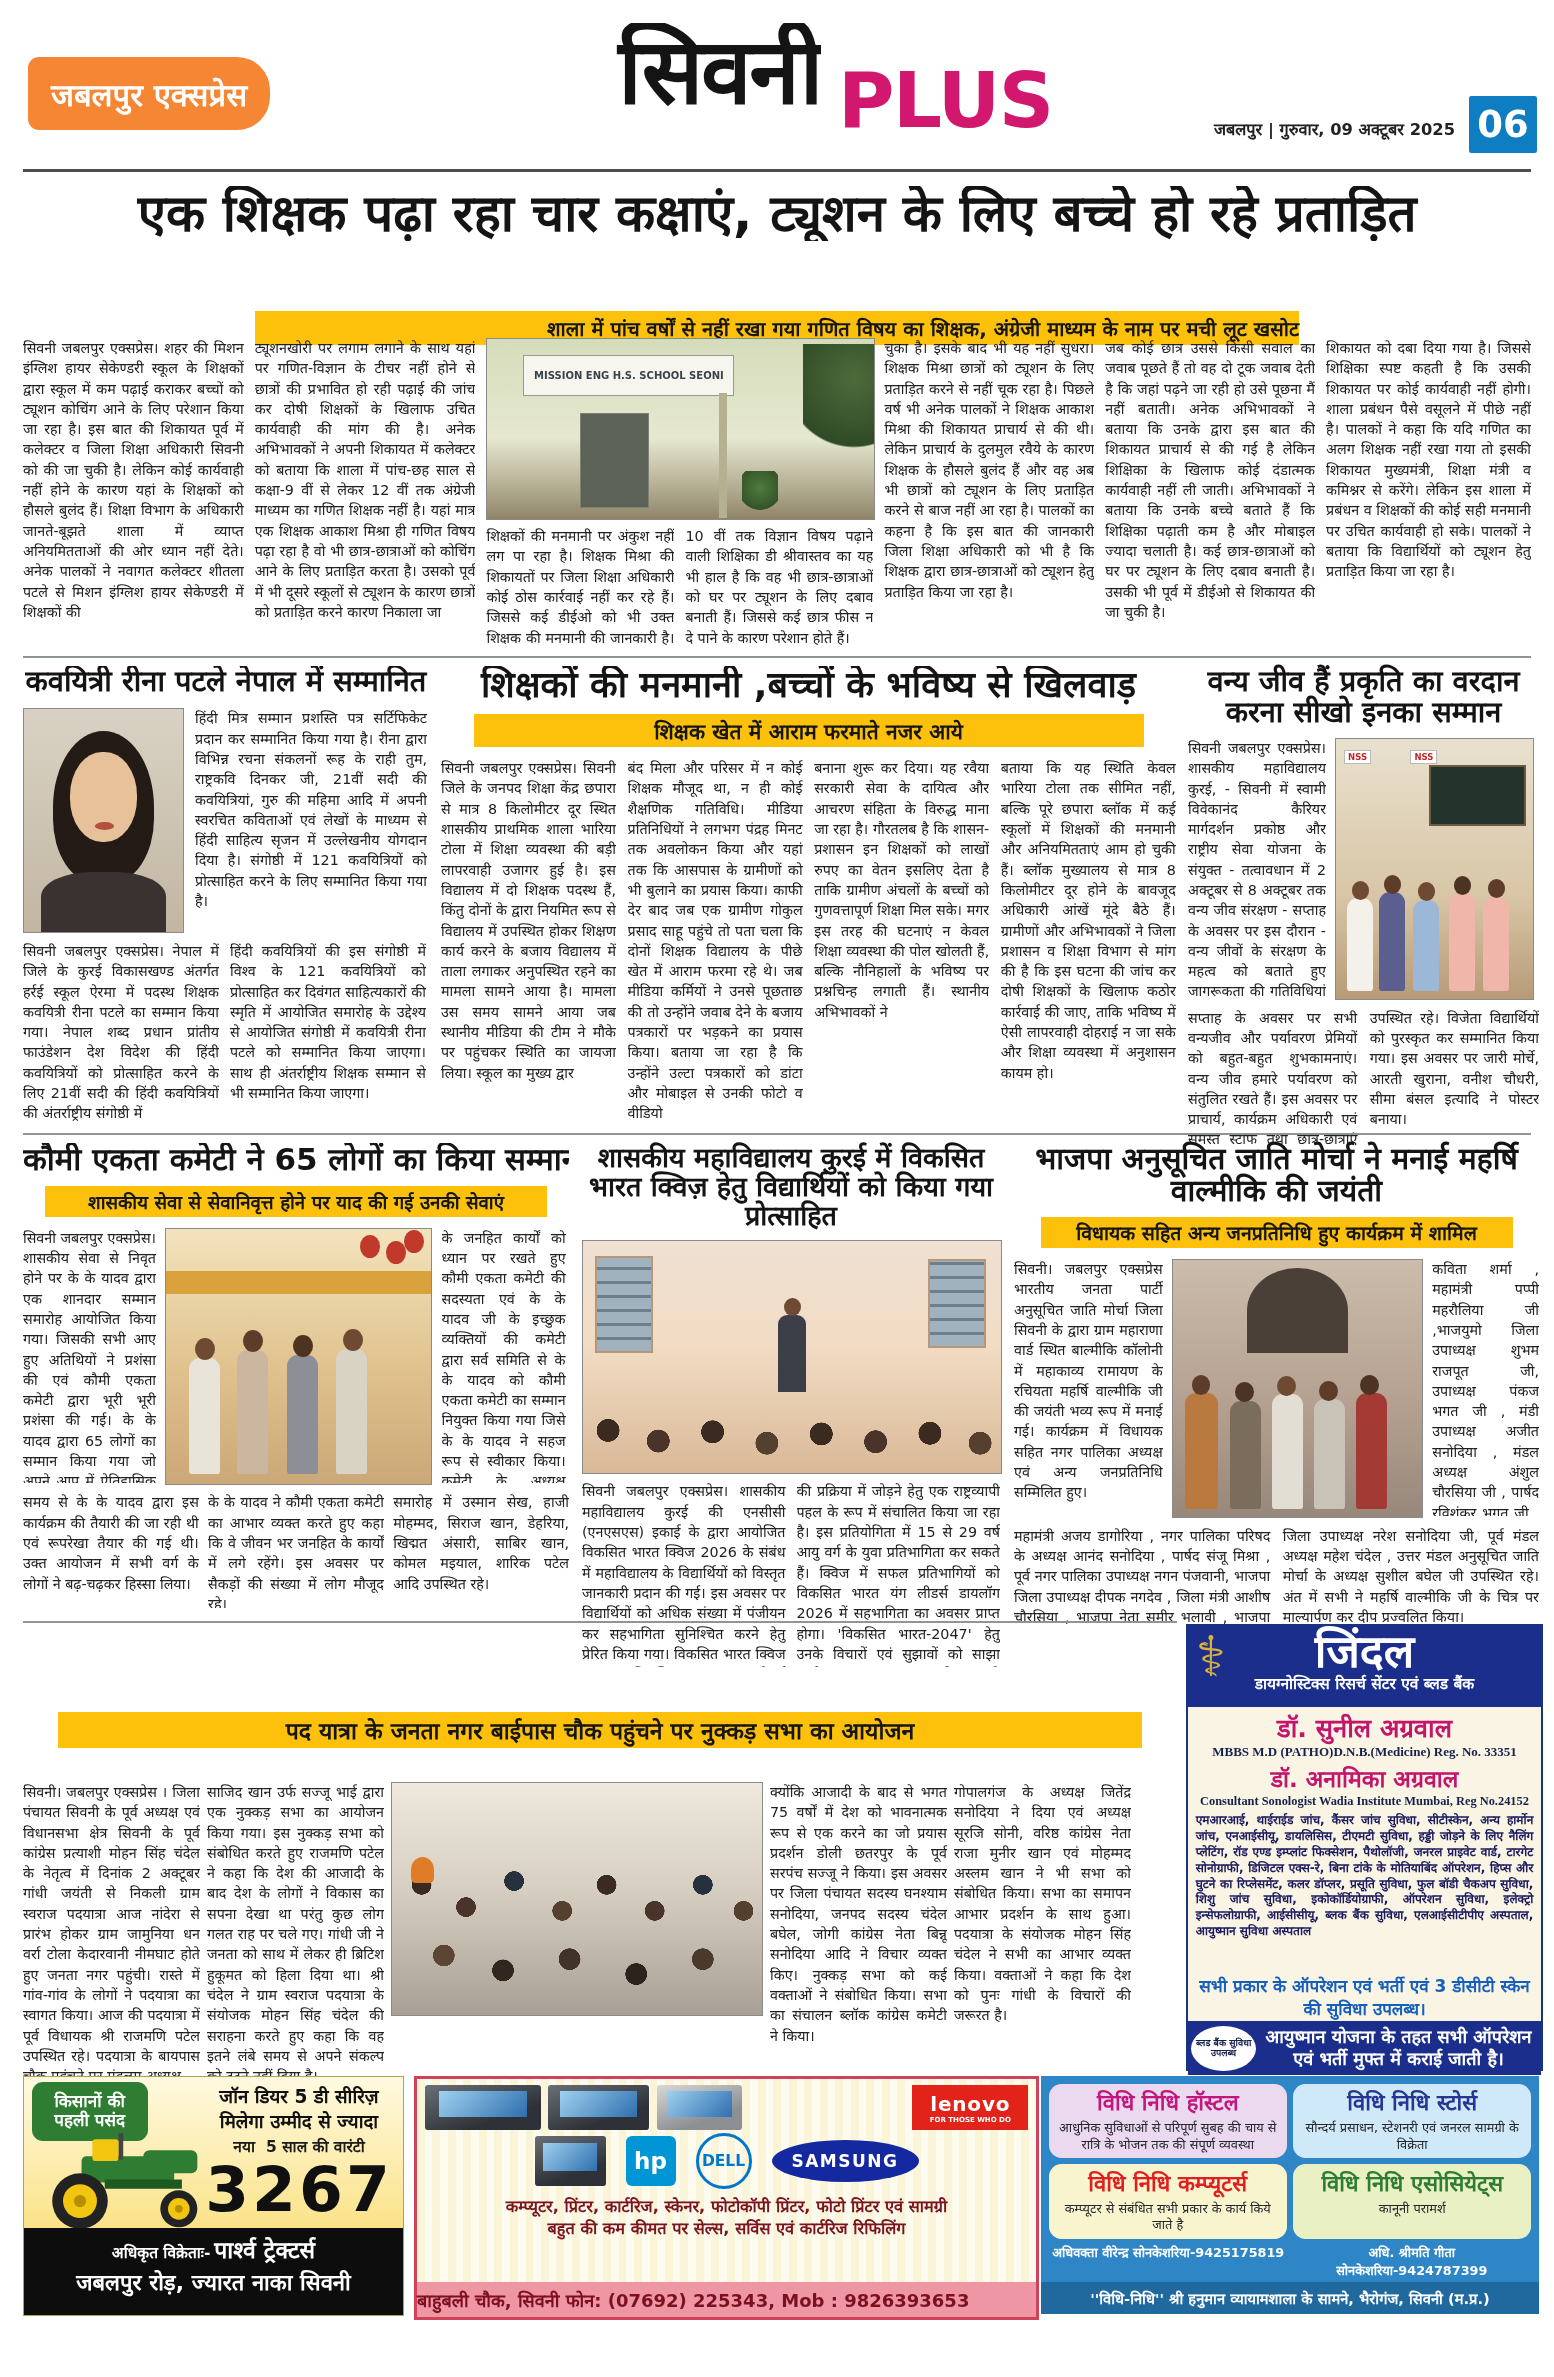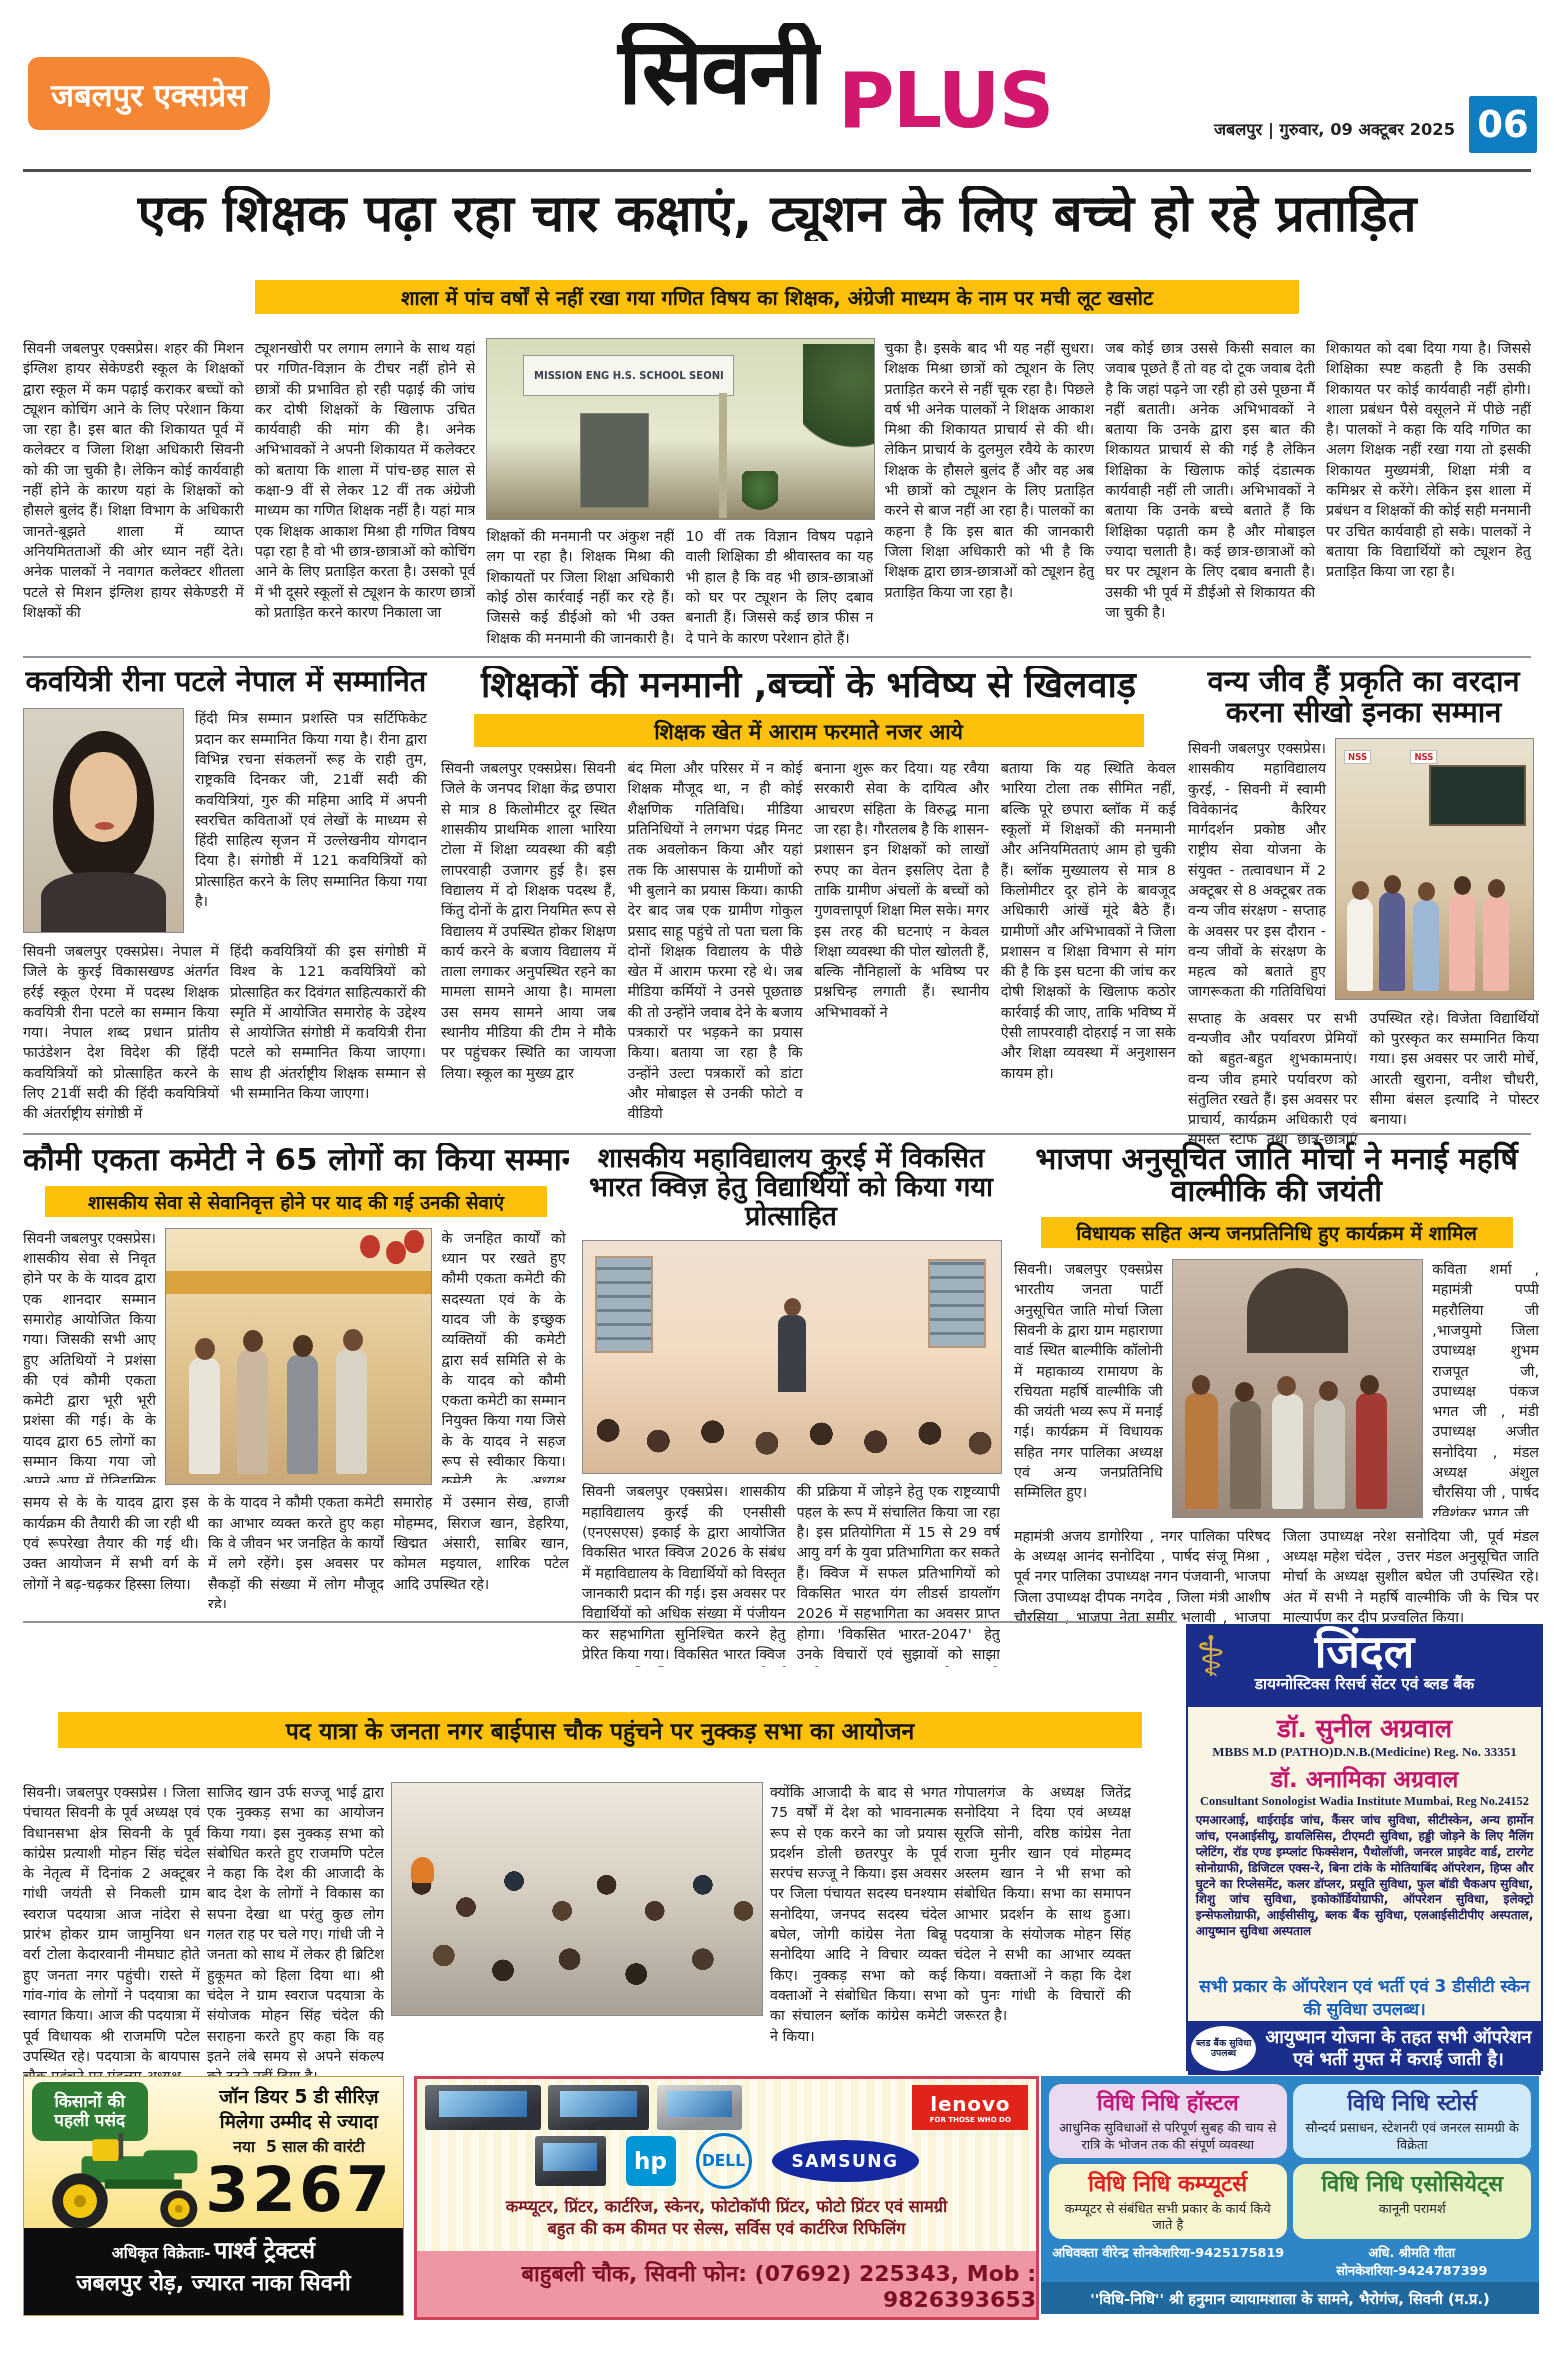--- a/index.html
+++ b/index.html
@@ -41,21 +41,21 @@
   </div>
   <div class="abs hl nw" style="left:341px;top:23px;width:480px;font-size:91px;text-align:right;letter-spacing:-2.3px;">सिवनी</div>
   <div class="abs nw" style="left:838px;top:56px;font-size:77px;font-weight:900;color:#d2176e;letter-spacing:-1.5px;">PLUS</div>
   <div class="abs nw" style="left:1192px;top:118px;width:263px;font-size:16.3px;font-weight:700;text-align:right;color:#222;">जबलपुर | गुरुवार, 09 अक्टूबर 2025</div>
   <div class="abs" style="left:1469px;top:96px;width:68px;height:57px;background:#0f7dc2;display:flex;align-items:center;justify-content:center;border-radius:2.3px;">
     <span style="color:#fff;font-size:37px;font-weight:900;">06</span>
   </div>
   <div class="abs rule" style="left:23px;top:169px;width:1508px;height:3.1px;background:#4d4d4d;"></div>
 
   <div class="abs hl hlc nw" style="left:18.6px;top:186px;width:1517px;font-size:51px;">एक शिक्षक पढ़ा रहा चार कक्षाएं, ट्यूशन के लिए बच्चे हो रहे प्रताड़ित</div>
-  <div class="abs ys" style="left:255px;top:280px;width:1044px;height:34px;">
+  <div class="abs ys" style="left:255px;top:311px;width:1044px;height:34px;justify-content:flex-end;">
     <span style="font-size:20px;">शाला में पांच वर्षों से नहीं रखा गया गणित विषय का शिक्षक, अंग्रेजी माध्यम के नाम पर मची लूट खसोट</span>
   </div>
   <div class="abs row" style="left:23px;top:338px;width:1508px;height:311px;gap:11px;">
     <div class="txt" style="width:223px;height:311px;">सिवनी जबलपुर एक्सप्रेस। शहर की मिशन इंग्लिश हायर सेकेण्डरी स्कूल के शिक्षकों द्वारा स्कूल में कम पढ़ाई कराकर बच्चों को ट्यूशन कोचिंग आने के लिए परेशान किया जा रहा है। इस बात की शिकायत पूर्व में कलेक्टर व जिला शिक्षा अधिकारी सिवनी को की जा चुकी है। लेकिन कोई कार्यवाही नहीं होने के कारण यहां के शिक्षकों को हौसले बुलंद हैं। शिक्षा विभाग के अधिकारी जानते-बूझते शाला में व्याप्त अनियमितताओं की ओर ध्यान नहीं देते। अनेक पालकों ने नवागत कलेक्टर शीतला पटले से मिशन इंग्लिश हायर सेकेण्डरी में शिक्षकों की</div>
     <div class="txt" style="width:223px;height:311px;">ट्यूशनखोरी पर लगाम लगाने के साथ यहां पर गणित-विज्ञान के टीचर नहीं होने से छात्रों की प्रभावित हो रही पढ़ाई की जांच कर दोषी शिक्षकों के खिलाफ उचित कार्यवाही की मांग की है। अनेक अभिभावकों ने अपनी शिकायत में कलेक्टर को बताया कि शाला में पांच-छह साल से कक्षा-9 वीं से लेकर 12 वीं तक अंग्रेजी माध्यम का गणित शिक्षक नहीं है। यहां मात्र एक शिक्षक आकाश मिश्रा ही गणित विषय पढ़ा रहा है वो भी छात्र-छात्राओं को कोचिंग आने के लिए प्रताड़ित करता है। उसको पूर्व में भी दूसरे स्कूलों से ट्यूशन के कारण छात्रों को प्रताड़ित करने कारण निकाला जा</div>
     <div style="width:387px;flex:none;">
       <div class="ph" style="width:387px;height:180px;background:linear-gradient(180deg,#d5dcba 0%,#e6e8d0 55%,#a9a186 88%,#8f8468 100%);">
         <div class="sign" style="left:36px;top:15.5px;width:209px;height:39px;font-size:10px;">
           <span>MISSION ENG H.S. SCHOOL SEONI</span>
         </div>
@@ -290,21 +290,21 @@
       </div>
       <div style="width:50px;height:50px;border:3.1px solid #0076ce;border-radius:50%;display:flex;align-items:center;justify-content:center;">
         <span style="color:#0076ce;font-size:15.5px;font-weight:900;">DELL</span>
       </div>
       <div style="width:147px;height:42px;background:#1428a0;border-radius:50%;display:flex;align-items:center;justify-content:center;">
         <span style="color:#fff;font-size:17px;font-weight:900;letter-spacing:1.5px;">SAMSUNG</span>
       </div>
     </div>
     <div style="text-align:center;color:#7a1420;font-size:16.3px;font-weight:800;margin-top:6.2px;padding:0 9.3px;">कम्प्यूटर, प्रिंटर, कार्टरिज, स्केनर, फोटोकॉपी प्रिंटर, फोटो प्रिंटर एवं सामग्री</div>
     <div style="text-align:center;color:#7a1420;font-size:16.3px;font-weight:800;">बहुत की कम कीमत पर सेल्स, सर्विस एवं कार्टरिज रिफिलिंग</div>
-    <div style="position:absolute;left:0;bottom:0;width:100%;background:#ef96a4;color:#7c1020;font-size:22px;font-weight:900;text-align:right;padding:5.4px 0;">बाहुबली चौक, सिवनी फोन: (07692) 225343, Mob : 9826393653</div>
+    <div style="position:absolute;left:0;bottom:0;width:100%;background:#ef96a4;color:#7c1020;font-size:18px;font-weight:900;text-align:left;padding:5.4px 0;">बाहुबली चौक, सिवनी फोन: (07692) 225343, Mob : 9826393653</div>
   </div>
 
   <div class="abs" style="left:1041px;top:2076px;width:498px;height:238px;background:#2e86c6;padding:0;">
     <div style="display:grid;grid-template-columns:1fr 1fr;gap:6.2px;padding:7.7px 7.7px 0;border-radius:18px;">
       <div class="vcard" style="background:#ead9ef;">
         <div class="vtitle" style="color:#c2187c;">विधि निधि हॉस्टल</div>
         <div class="vtext">आधुनिक सुविधाओं से परिपूर्ण सुबह की चाय से रात्रि के भोजन तक की संपूर्ण व्यवस्था</div>
       </div>
       <div class="vcard" style="background:#cfe9f8;">
         <div class="vtitle" style="color:#283593;">विधि निधि स्टोर्स</div>

